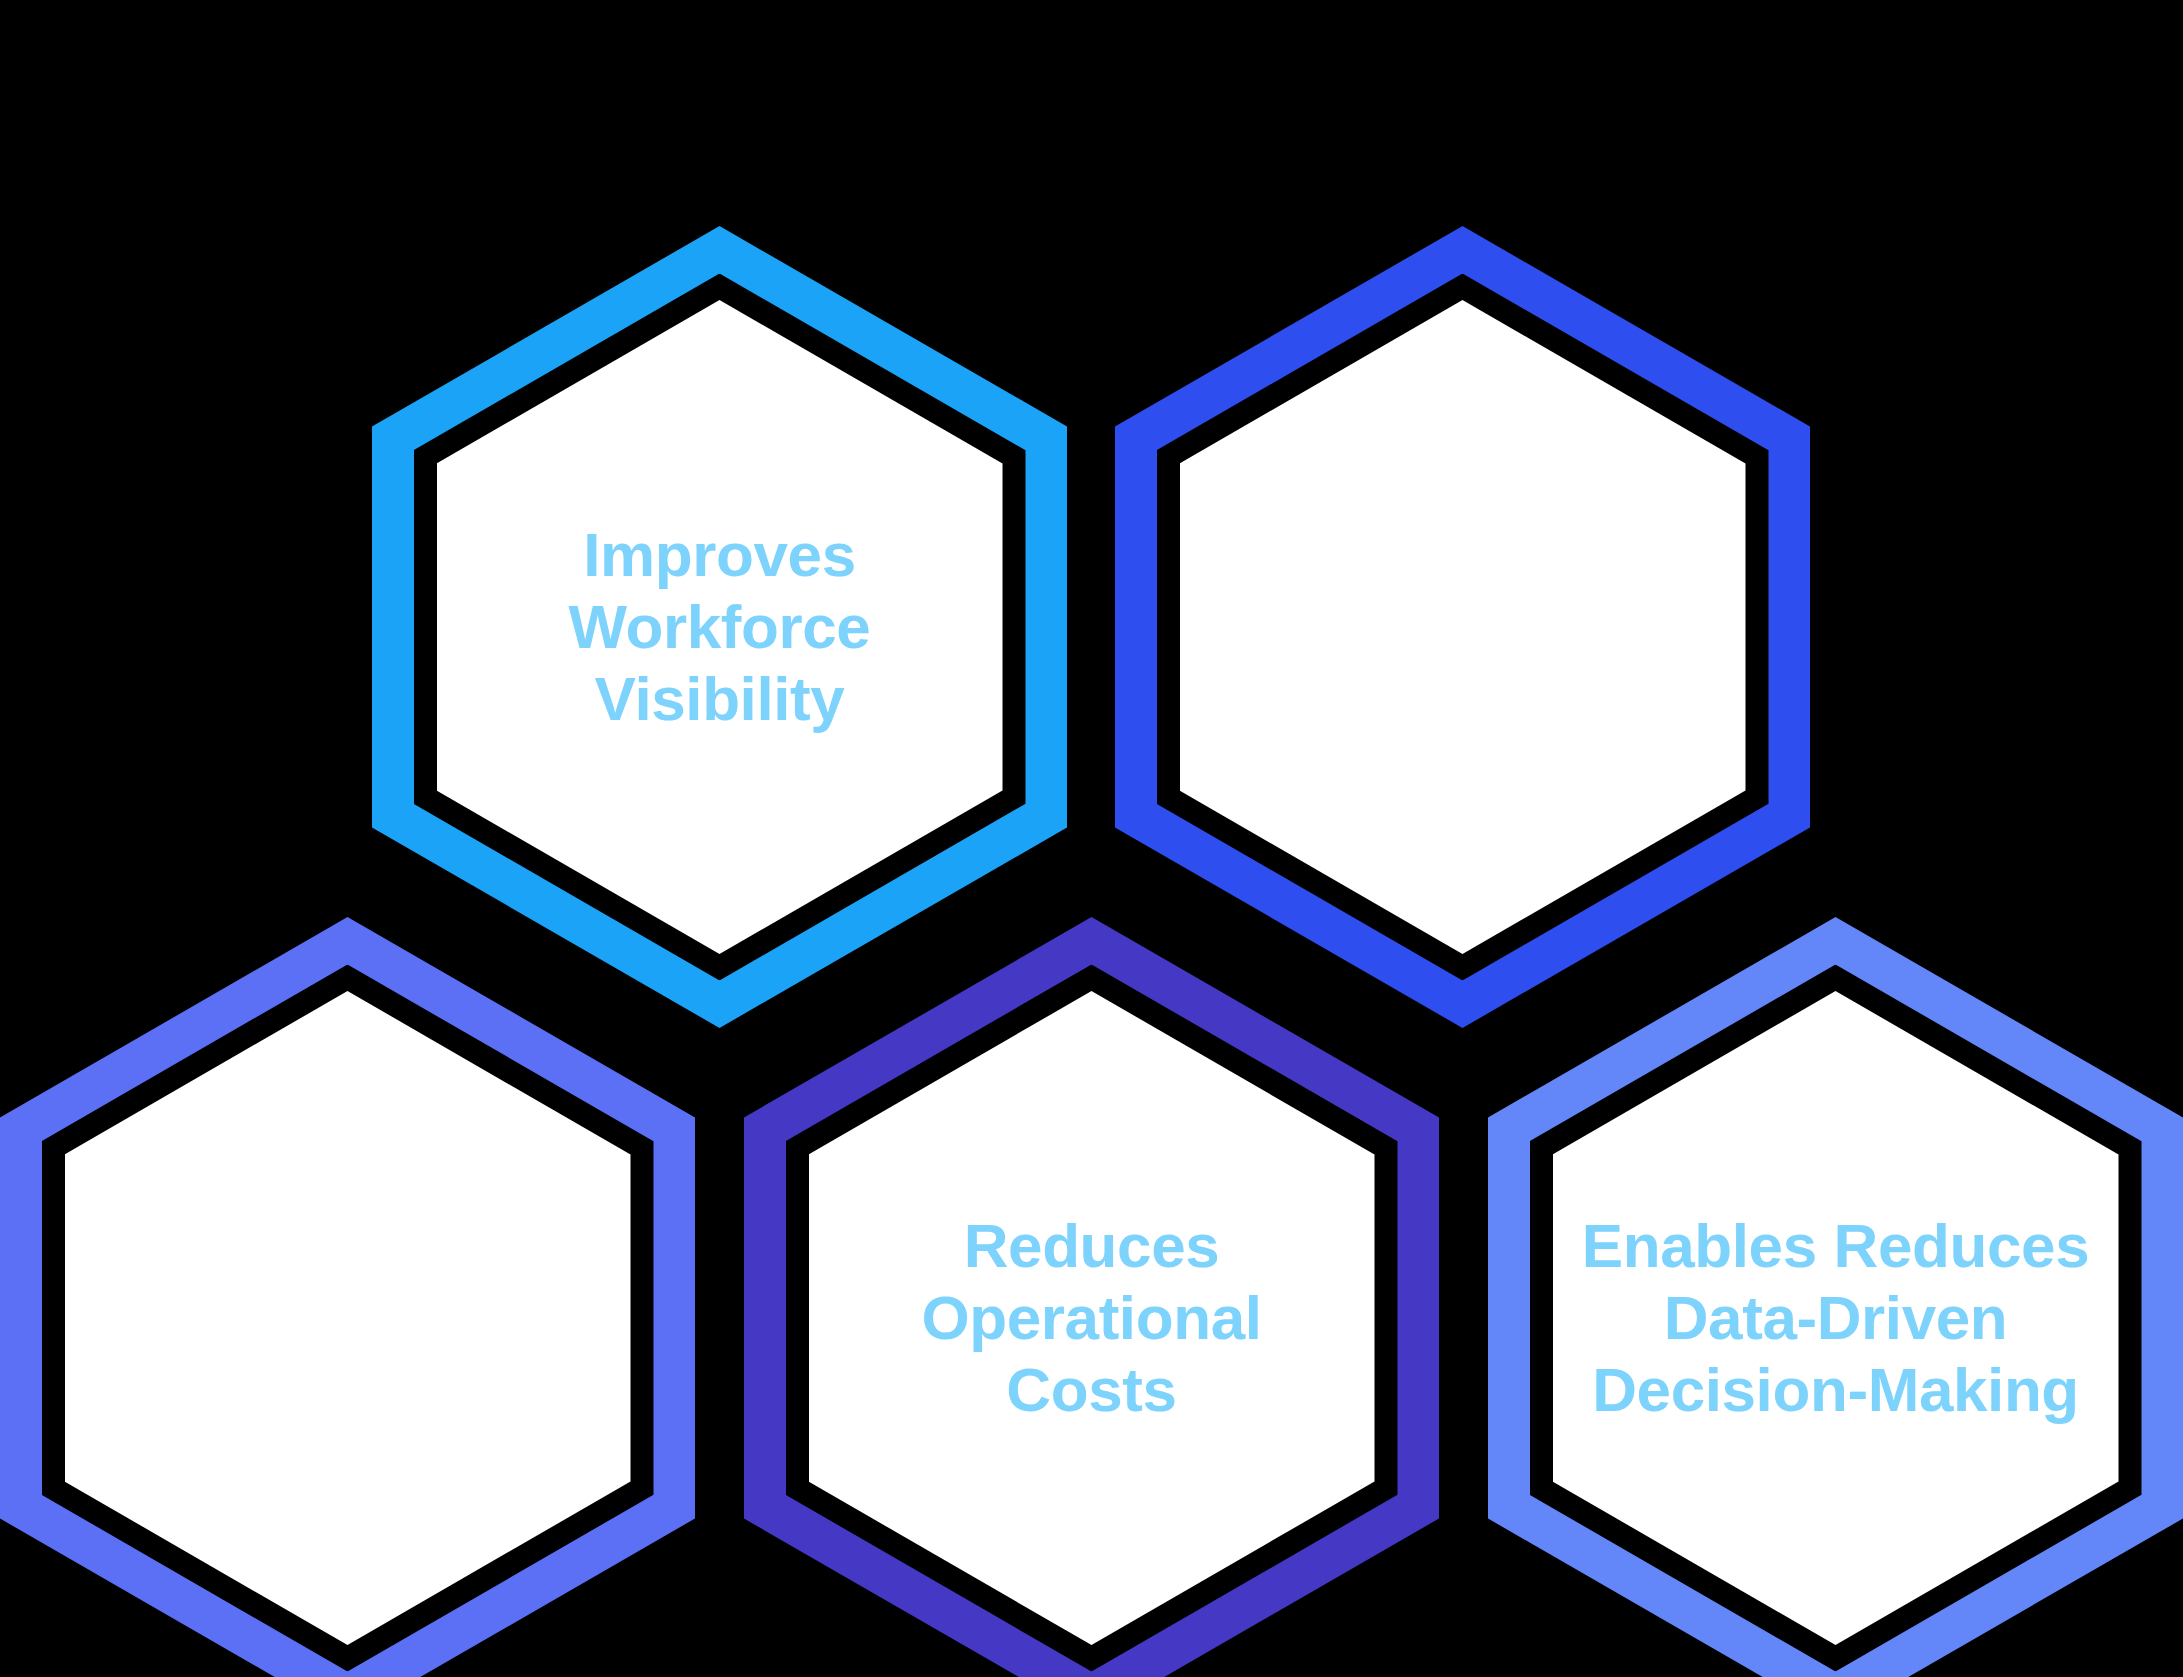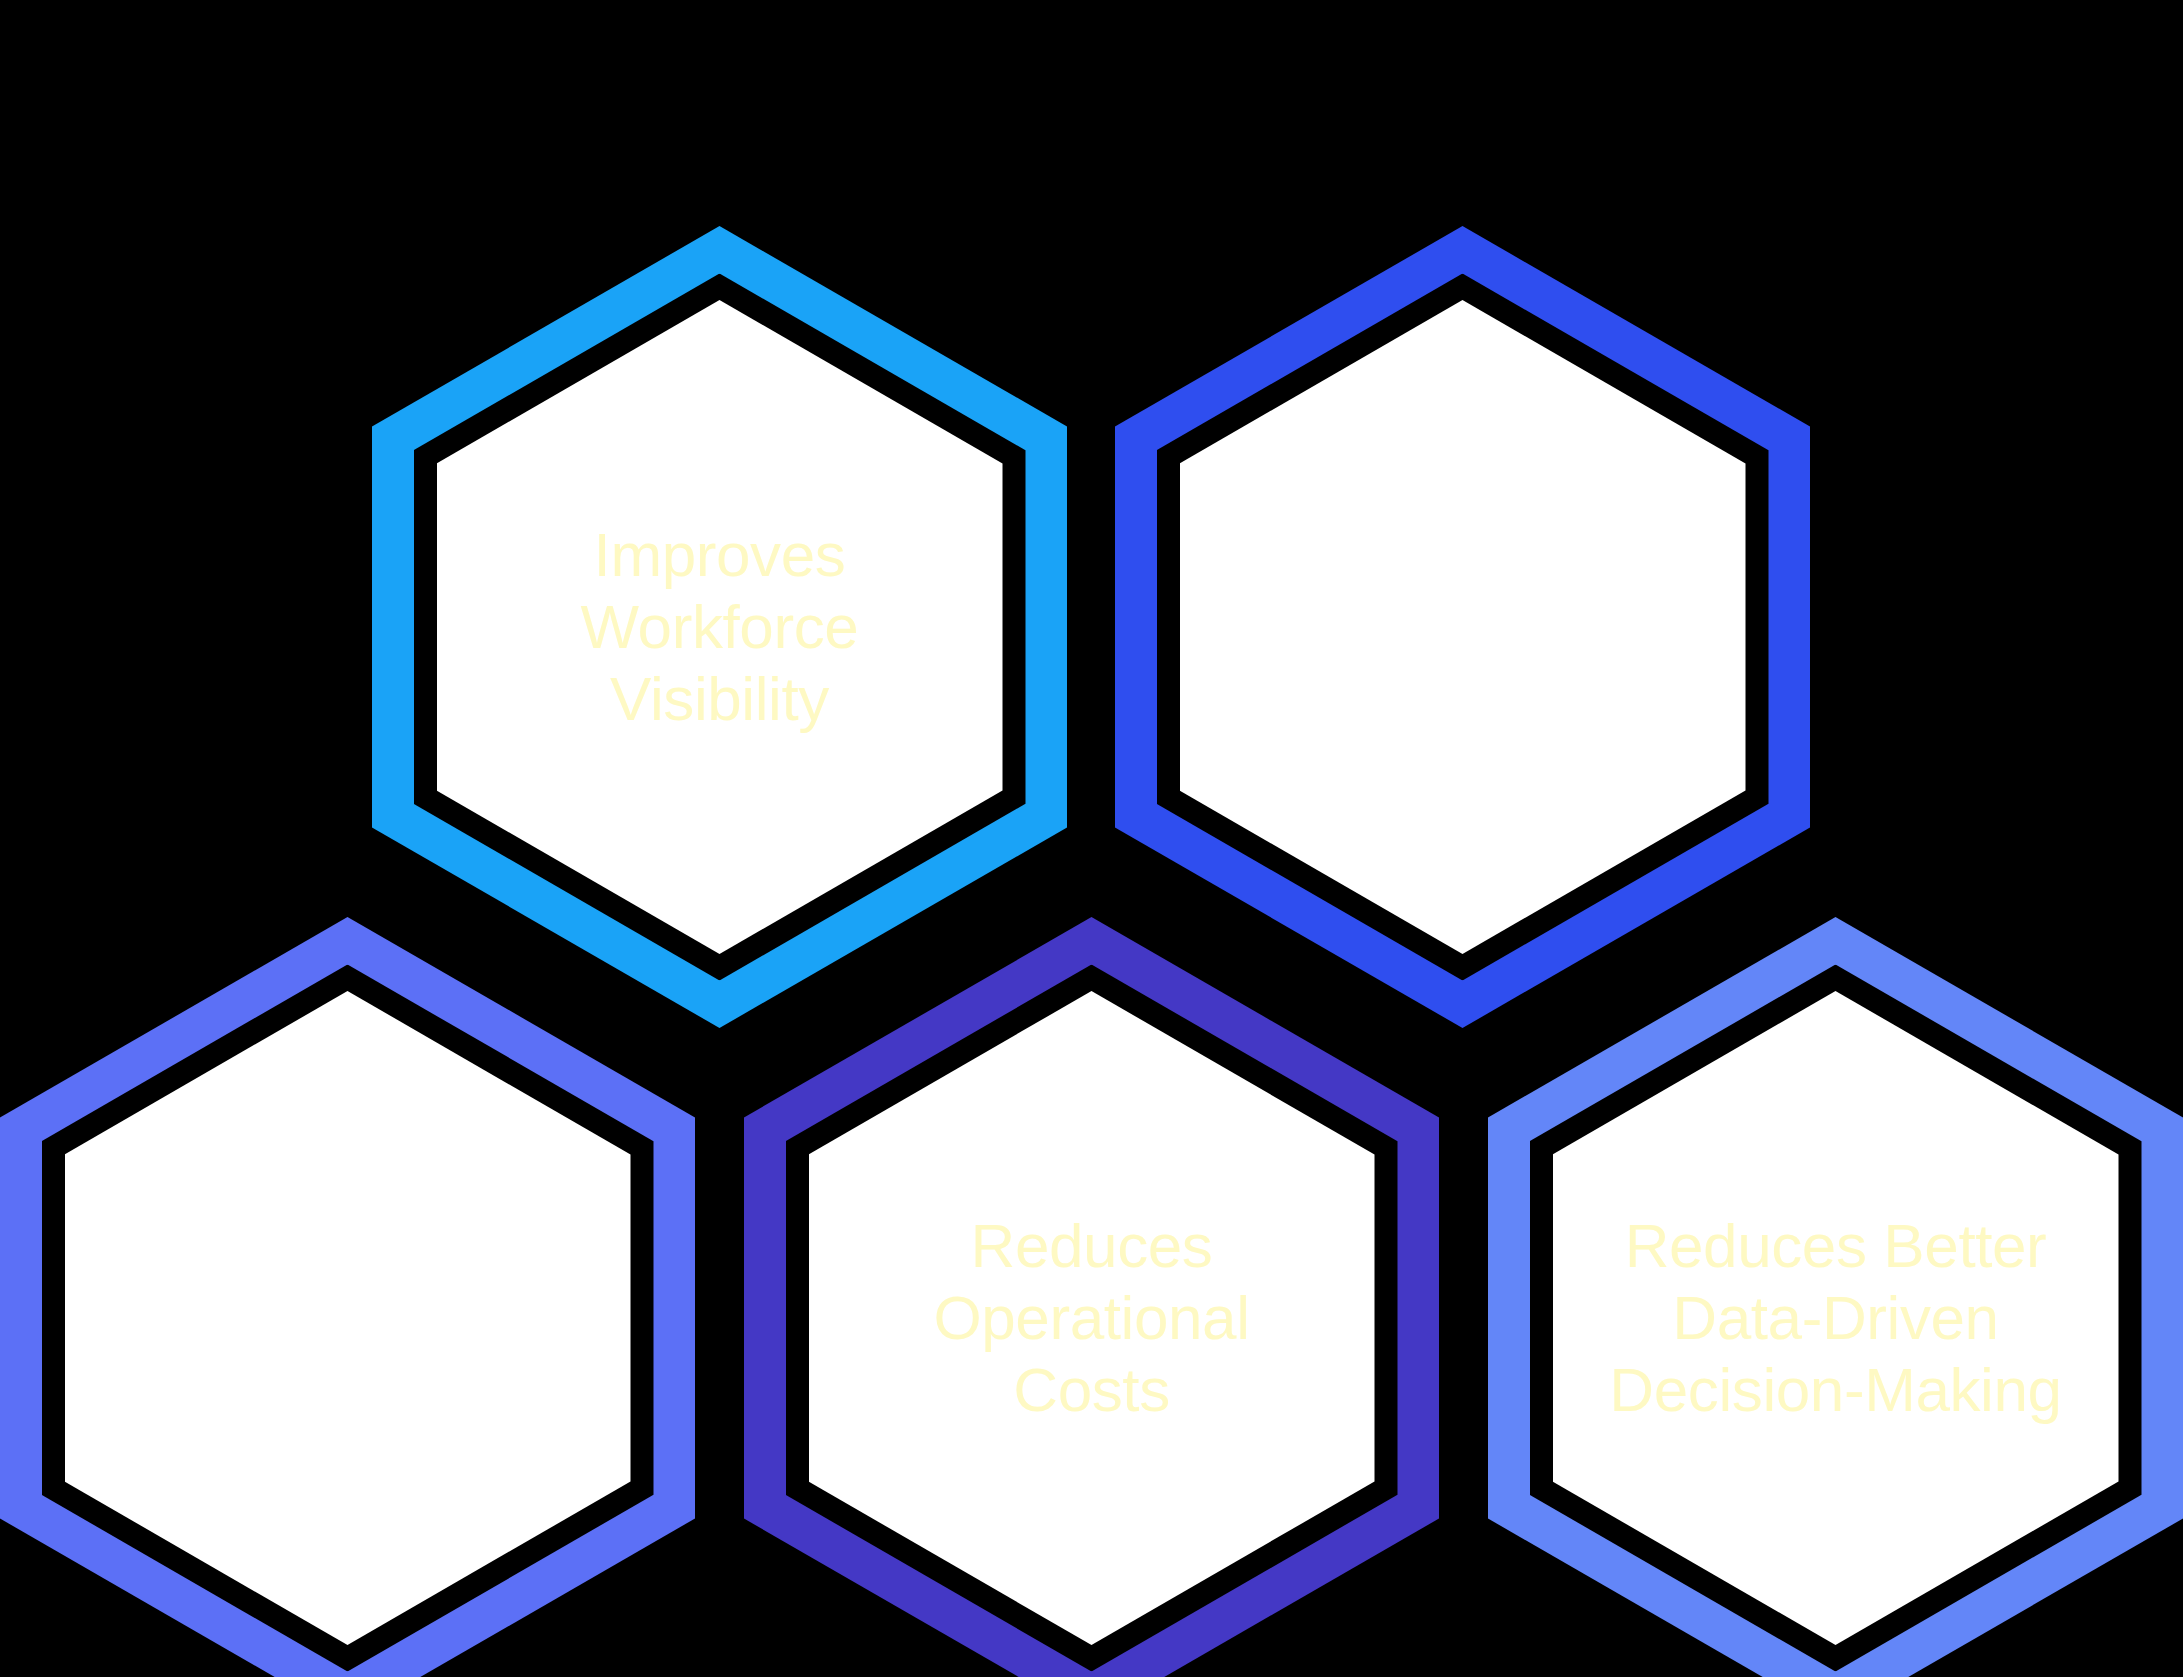--- a/index.html
+++ b/index.html
@@ -44,24 +44,24 @@
     position: absolute;
     left: 50%; top: 50%;
     width: 566px; height: 654px;
     transform: translate(-50%, -50%);
     background: #ffffff;
   }
   .hex .label {
     position: absolute;
     left: 50%; top: 50%;
     transform: translate(-50%, -50%);
-    color: #fef9c3;
+    color: #7dd3fc;
     font-size: 62px;
     line-height: 72px;
-    font-weight: 400;
+    font-weight: 700;
     text-align: center;
     white-space: pre;
     letter-spacing: -0.4px;
   }
   
   .hex-1 { left: 372px;  top: 226px;  }
   .hex-2 { left: 1115px; top: 226px;  }
   .hex-3 { left: 0px;    top: 917px; }
   .hex-4 { left: 744px;  top: 917px; }
   .hex-5 { left: 1488px; top: 917px; }
@@ -98,19 +98,19 @@
     <div class="shape core"></div>
     <div class="label">Reduces
 Operational
 Costs</div>
   </div>
 
   <div class="hex hex-5" style="--c: #6386F8;">
     <div class="shape ring"></div>
     <div class="shape gapband"></div>
     <div class="shape core"></div>
-    <div class="label">Reduces Better
+    <div class="label">Enables Reduces
 Data-Driven
 Decision-Making</div>
   </div>
 
 </div>
 
 
 </body></html>

